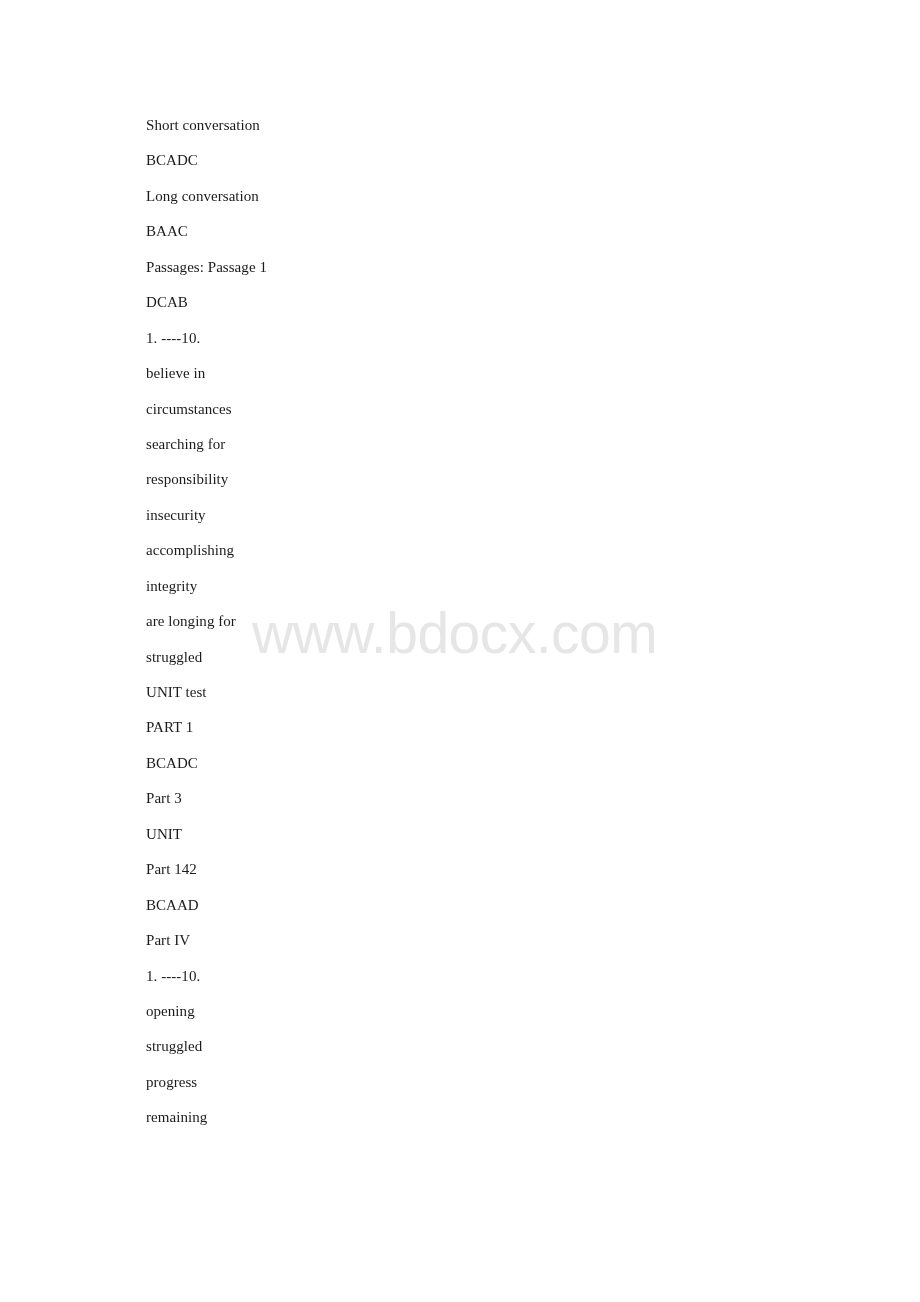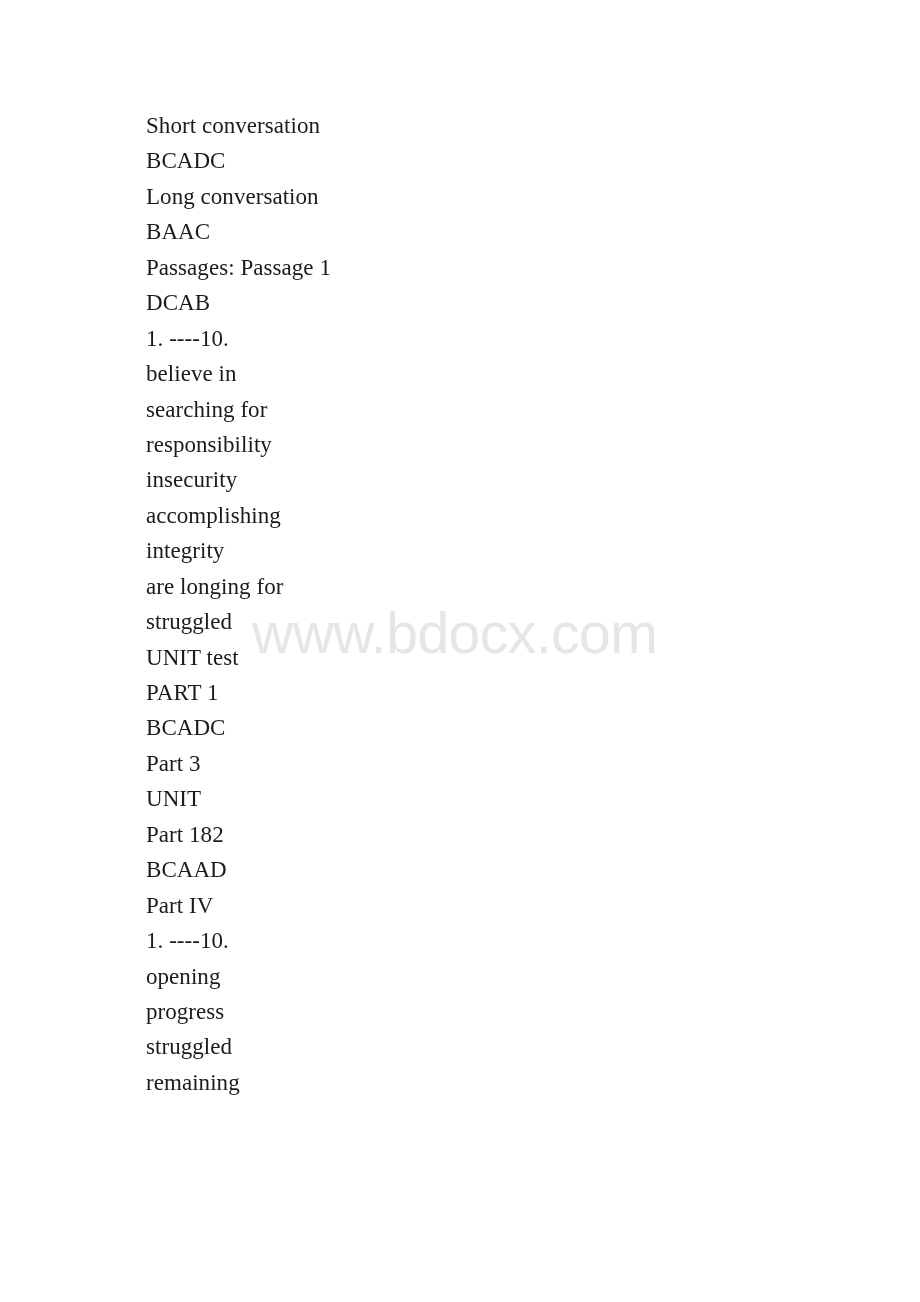--- a/index.html
+++ b/index.html
@@ -44,21 +44,21 @@
 
   #text-body {
     position: absolute;
     left: 146px;
     top: 108px;
     width: 700px;
     z-index: 2;
   }
 
   .doc-line {
-    font-size: 23px;
+    font-size: 15px;
     line-height: 35.45px;
     height: 35.45px;
     color: #1b1b1b;
     white-space: pre;
     letter-spacing: 0.05px;
   }
 </style>
 </head>
 <body>
 
@@ -68,35 +68,36 @@
 
   <div id="text-body">
     <div class="doc-line">Short conversation</div>
     <div class="doc-line">BCADC</div>
     <div class="doc-line">Long conversation</div>
     <div class="doc-line">BAAC</div>
     <div class="doc-line">Passages: Passage 1</div>
     <div class="doc-line">DCAB</div>
     <div class="doc-line">1. ----10.</div>
     <div class="doc-line">believe in</div>
+    <div class="doc-line">circumstances</div>
     <div class="doc-line">searching for</div>
     <div class="doc-line">responsibility</div>
     <div class="doc-line">insecurity</div>
     <div class="doc-line">accomplishing</div>
     <div class="doc-line">integrity</div>
     <div class="doc-line">are longing for</div>
     <div class="doc-line">struggled</div>
     <div class="doc-line">UNIT test</div>
     <div class="doc-line">PART 1</div>
     <div class="doc-line">BCADC</div>
     <div class="doc-line">Part 3</div>
     <div class="doc-line">UNIT</div>
-    <div class="doc-line">Part 182</div>
+    <div class="doc-line">Part 142</div>
     <div class="doc-line">BCAAD</div>
     <div class="doc-line">Part IV</div>
     <div class="doc-line">1. ----10.</div>
     <div class="doc-line">opening</div>
+    <div class="doc-line">struggled</div>
     <div class="doc-line">progress</div>
-    <div class="doc-line">struggled</div>
     <div class="doc-line">remaining</div>
   </div>
 
 </div>
 
 </body></html>

